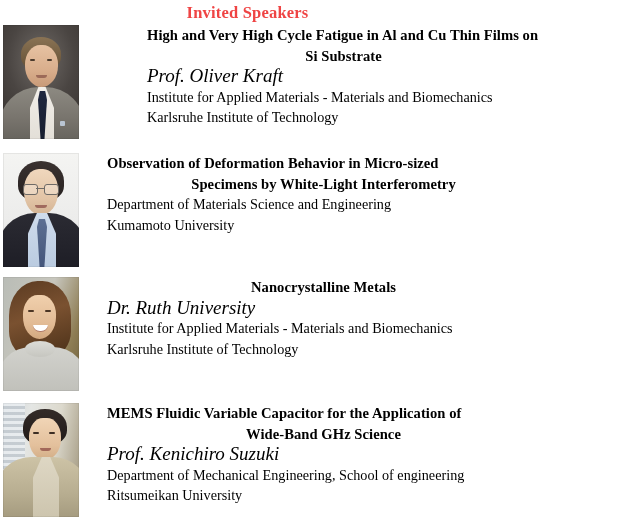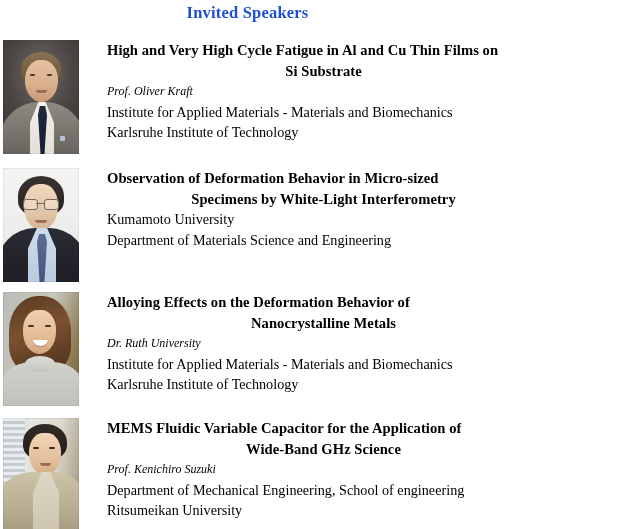--- a/index.html
+++ b/index.html
@@ -24,37 +24,37 @@
 
   .page-title {
     text-align: center;
     font-family: "Liberation Serif", "DejaVu Serif", serif;
     font-weight: bold;
     font-size: 16.5px;
     letter-spacing: 0.2px;
     padding-top: 3px;
     padding-right: 130px;
     line-height: 20px;
-    color: #1d4ed8;
+    color: #ef4444;
   }
 
   .speaker-list {
     margin: 0;
     padding: 0;
     list-style: none;
   }
 
   .speaker {
     position: relative;
     display: flex;
     align-items: flex-start;
     padding-left: 3px;
   }
 
-  .speaker-1 { margin-top: 17px; }
+  .speaker-1 { margin-top: 2px; gap: 40px; }
   .speaker-2 { margin-top: 14px; }
   .speaker-3 { margin-top: 10px; }
   .speaker-4 { margin-top: 12px; }
 
   .photo {
     width: 76px;
     height: 114px;
     flex: 0 0 76px;
     position: relative;
     overflow: hidden;
@@ -258,21 +258,21 @@
     letter-spacing: 0.05px;
   }
   .talk-title > span.lastline {
     display: block;
     text-align: center;
   }
 
   .speaker-name {
     font-family: "Liberation Serif", "DejaVu Serif", serif;
     font-style: italic;
-    font-size: 12px;
+    font-size: 19px;
     line-height: 20.5px;
     margin: 0;
   }
 
   .affiliation {
     font-family: "Liberation Serif", "DejaVu Serif", serif;
     font-size: 14.2px;
     line-height: 20.5px;
     margin: 0;
     white-space: nowrap;
@@ -328,42 +328,41 @@
           <div class="shirt"></div>
           <div class="tie"></div>
         </div>
         <div class="photo-frame-shadow"></div>
       </div>
       <div class="speaker-text">
         <div class="talk-title">
           <span>Observation of Deformation Behavior in Micro-sized</span>
           <span class="lastline">Specimens by White-Light Interferometry</span>
         </div>
+        <div class="affiliation">Department of Materials Science and Engineering</div>
         <div class="affiliation">Kumamoto University</div>
-        <div class="affiliation">Department of Materials Science and Engineering</div>
       </div>
     </li>
 
     <li class="speaker speaker-3">
       <div class="photo photo-3">
         <div class="photo-inner">
           <div class="bg"></div>
           <div class="hair"></div>
           <div class="face"></div>
           <div class="eye-l"></div>
           <div class="eye-r"></div>
           <div class="smile"></div>
           <div class="sweater"></div>
           <div class="collar"></div>
         </div>
         <div class="photo-frame-shadow"></div>
       </div>
       <div class="speaker-text">
         <div class="talk-title">
-          <span>Alloying Effects on the Deformation Behavior of</span>
           <span class="lastline">Nanocrystalline Metals</span>
         </div>
         <div class="speaker-name">Dr. Ruth University</div>
         <div class="affiliation">Institute for Applied Materials - Materials and Biomechanics</div>
         <div class="affiliation">Karlsruhe Institute of Technology</div>
       </div>
     </li>
 
     <li class="speaker speaker-4">
       <div class="photo photo-4">

